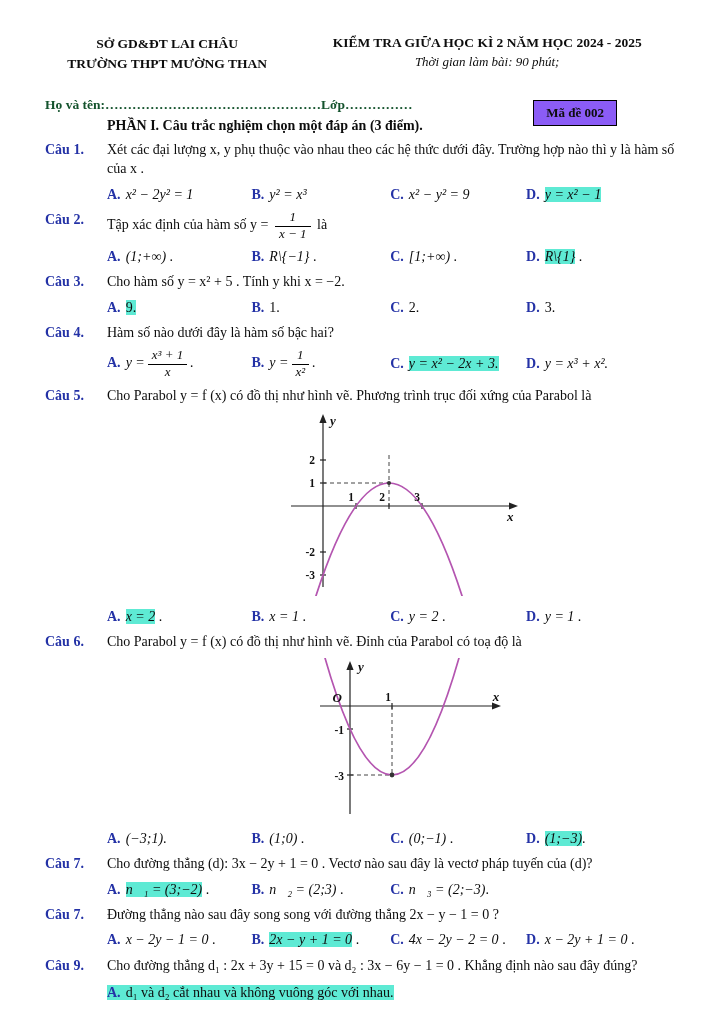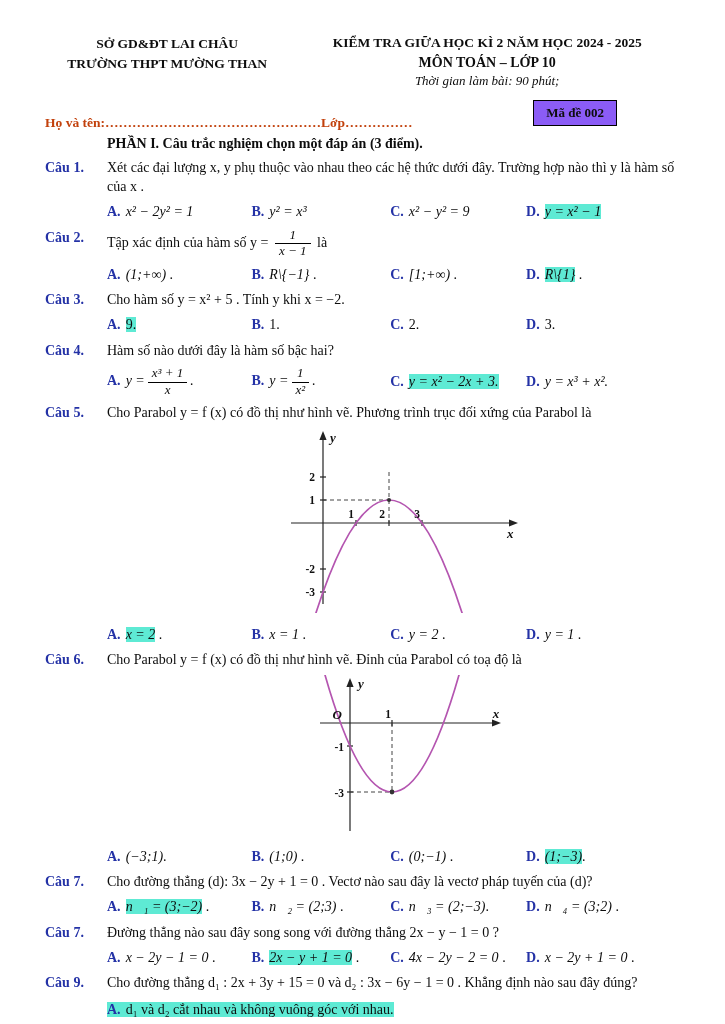--- a/index.html
+++ b/index.html
@@ -19,21 +19,21 @@
   .h-right { width: 405px; text-align: center; font-size: 13.5px; line-height: 1.4; }
   .h-right .b1 { font-weight: bold; }
   .h-right .b2 { font-weight: bold; font-size: 14px; }
   .h-right .it { font-style: italic; font-size: 13px; }
   .exam-code {
     position: absolute; top: 100px; right: 108px;
     border: 1.5px solid #000; padding: 4px 12px;
     font-weight: bold; font-size: 13px; background: #8b5cf6;
   }
 
-  .student { color: #c2410c; font-weight: bold; font-size: 13.5px; margin-top: 24px; }
+  .student { color: #14532d; font-weight: bold; font-size: 13.5px; margin-top: 24px; }
   .section-title { font-weight: bold; font-size: 14px; margin: 5px 0 2px 62px; }
 
   
   .question { position: relative; padding-left: 62px; margin-top: 6px; font-size: 14px; line-height: 1.38; }
   .qlabel { position: absolute; left: 0; top: 0; color: #2432a6; font-weight: bold; white-space: nowrap; }
   .qtext { }
   .options { display: flex; margin-top: 6px; align-items: center; }
   .opt { white-space: nowrap; }
   .o1 { width: 25%; } .o2 { width: 24%; } .o3 { width: 23.5%; } .o4 { width: 27.5%; }
   .letter { color: #2432a6; font-weight: bold; margin-right: 5px; }
@@ -63,21 +63,20 @@
 
 <div class="page">
 
   <div class="header">
     <div class="h-left">
       <div>SỞ GD&amp;ĐT LAI CHÂU</div>
       <div>TRƯỜNG THPT MƯỜNG THAN</div>
     </div>
     <div class="h-right">
       <div class="b1">KIỂM TRA GIỮA HỌC KÌ 2 NĂM  HỌC 2024 - 2025</div>
-      <div class="b2">MÔN TOÁN – LỚP 10</div>
       <div class="it">Thời gian làm bài: 90 phút;</div>
     </div>
   </div>
 
   <div class="exam-code">Mã đề 002</div>
 
   <div class="student">Họ và tên:…………………………………………Lớp……………</div>
 
   <div class="section-title">PHẦN I. Câu trắc nghiệm chọn một đáp án (3 điểm).</div>
 
@@ -200,21 +199,20 @@
     </div>
   </div>
 
   <div class="question">
     <span class="qlabel">Câu 7.</span>
     <div class="qtext">Cho đường thẳng (d):  3x − 2y + 1 = 0 . Vectơ nào sau đây là vectơ pháp tuyến của (d)?</div>
     <div class="options">
       <div class="opt o1"><span class="letter">A.</span><span class="math hl">n⃗₁ = (3;−2)</span><span class="aft"> .</span></div>
       <div class="opt o2"><span class="letter">B.</span><span class="math">n⃗₂ = (2;3)</span><span class="aft"> .</span></div>
       <div class="opt o3"><span class="letter">C.</span><span class="math">n⃗₃ = (2;−3)</span><span class="aft">.</span></div>
-      <div class="opt o4"><span class="letter">D.</span><span class="math">n⃗₄ = (3;2)</span><span class="aft"> .</span></div>
     </div>
   </div>
 
   <div class="question">
     <span class="qlabel">Câu 7.</span>
     <div class="qtext">Đường thẳng nào sau đây song song với đường thẳng  2x − y − 1 = 0 ?</div>
     <div class="options">
       <div class="opt o1"><span class="letter">A.</span><span class="math">x − 2y − 1 = 0</span><span class="aft"> .</span></div>
       <div class="opt o2"><span class="letter">B.</span><span class="math hl">2x − y + 1 = 0</span><span class="aft"> .</span></div>
       <div class="opt o3"><span class="letter">C.</span><span class="math">4x − 2y − 2 = 0</span><span class="aft"> .</span></div>

